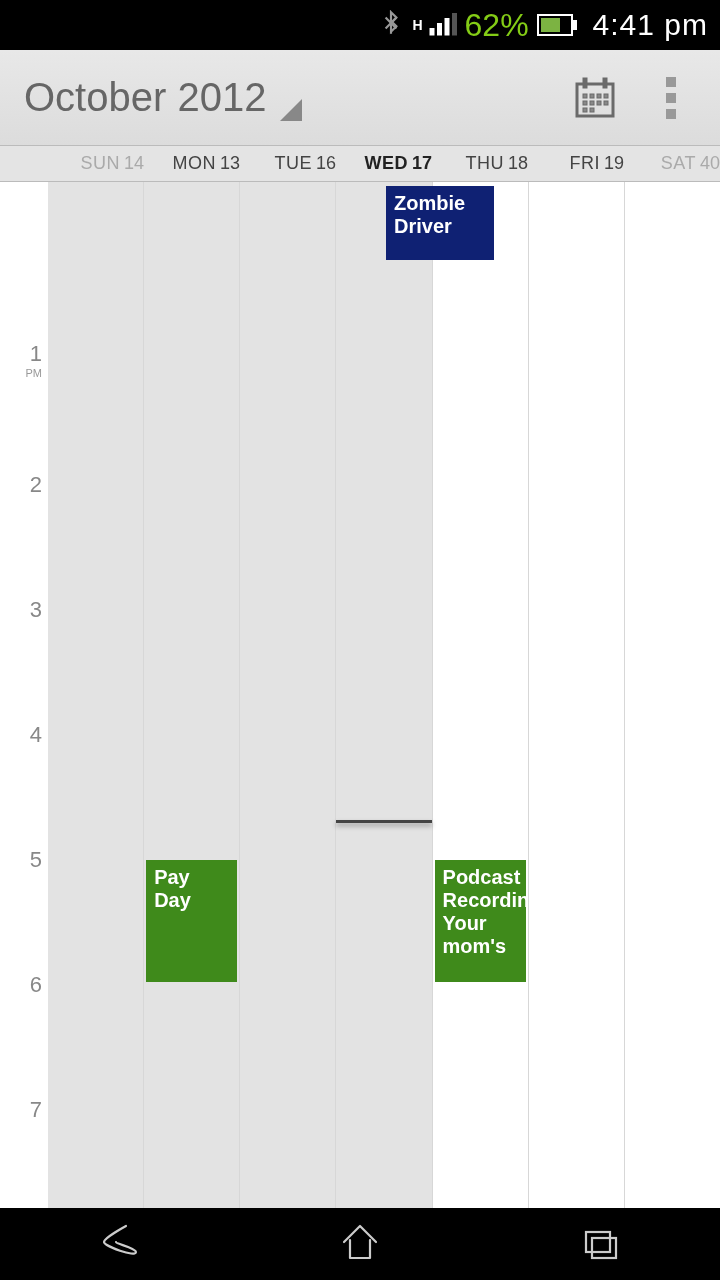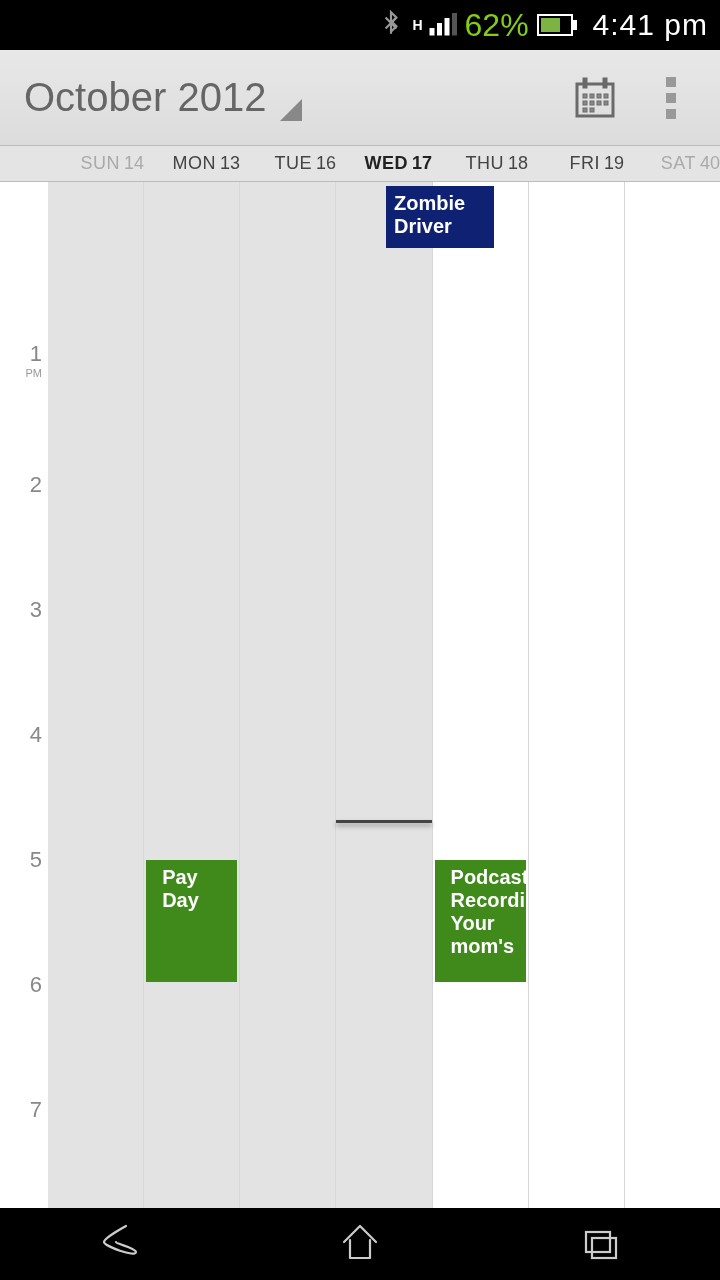--- a/index.html
+++ b/index.html
@@ -43,25 +43,25 @@
 .cal-body .col { flex:1; border-right: 1px solid #d7d7d7; position: relative; }
 .cal-body .col.past { background: #e3e3e3; }
 .cal-body .col.future { background: #fff; }
 .cal-body .col:last-child { border-right: none; }
 
 .cal-body .hour-line { position: absolute; left: 48px; right: 0; height: 1px; background: #d0d0d0; }
 
 
 .allday-strip { position: absolute; left: 48px; right: 0; top: 0; height: 70px; display:flex; }
 .allday-strip .col-strip { flex:1; position: relative; }
-.allday-event { position:absolute; top:4px; left:2px; right:2px; height:62px; background:#0f2173; color:#fff; font-weight:bold; font-size:20px; padding:6px 8px; overflow:hidden; }
+.allday-event { position:absolute; top:4px; left:2px; right:2px; height:74px; background:#0f2173; color:#fff; font-weight:bold; font-size:20px; padding:6px 8px; overflow:hidden; }
 .allday-event.span2 { width: calc(200% + 2px); z-index:2; }
 
 
-.event { position:absolute; background:#3f8a1b; color:#fff; font-size:20px; font-weight:bold; padding:6px 16px; overflow:hidden; line-height:1.15; }
+.event { position:absolute; background:#3f8a1b; color:#fff; font-size:20px; font-weight:bold; padding:6px 8px; overflow:hidden; line-height:1.15; }
 .event .detail { font-weight:bold; }
 
 
 .now-line { position:absolute; height:3px; background:#444; z-index:5; box-shadow: 0 3px 5px rgba(0,0,0,0.35); }
 
 
 .nav-bar { height: 72px; background:#000; display:flex; align-items:center; justify-content:space-around; }
 .nav-bar .nav-btn svg { width:48px; height:48px; stroke:#ccc; fill:none; stroke-width:2.2; }
 </style>
 </head>

